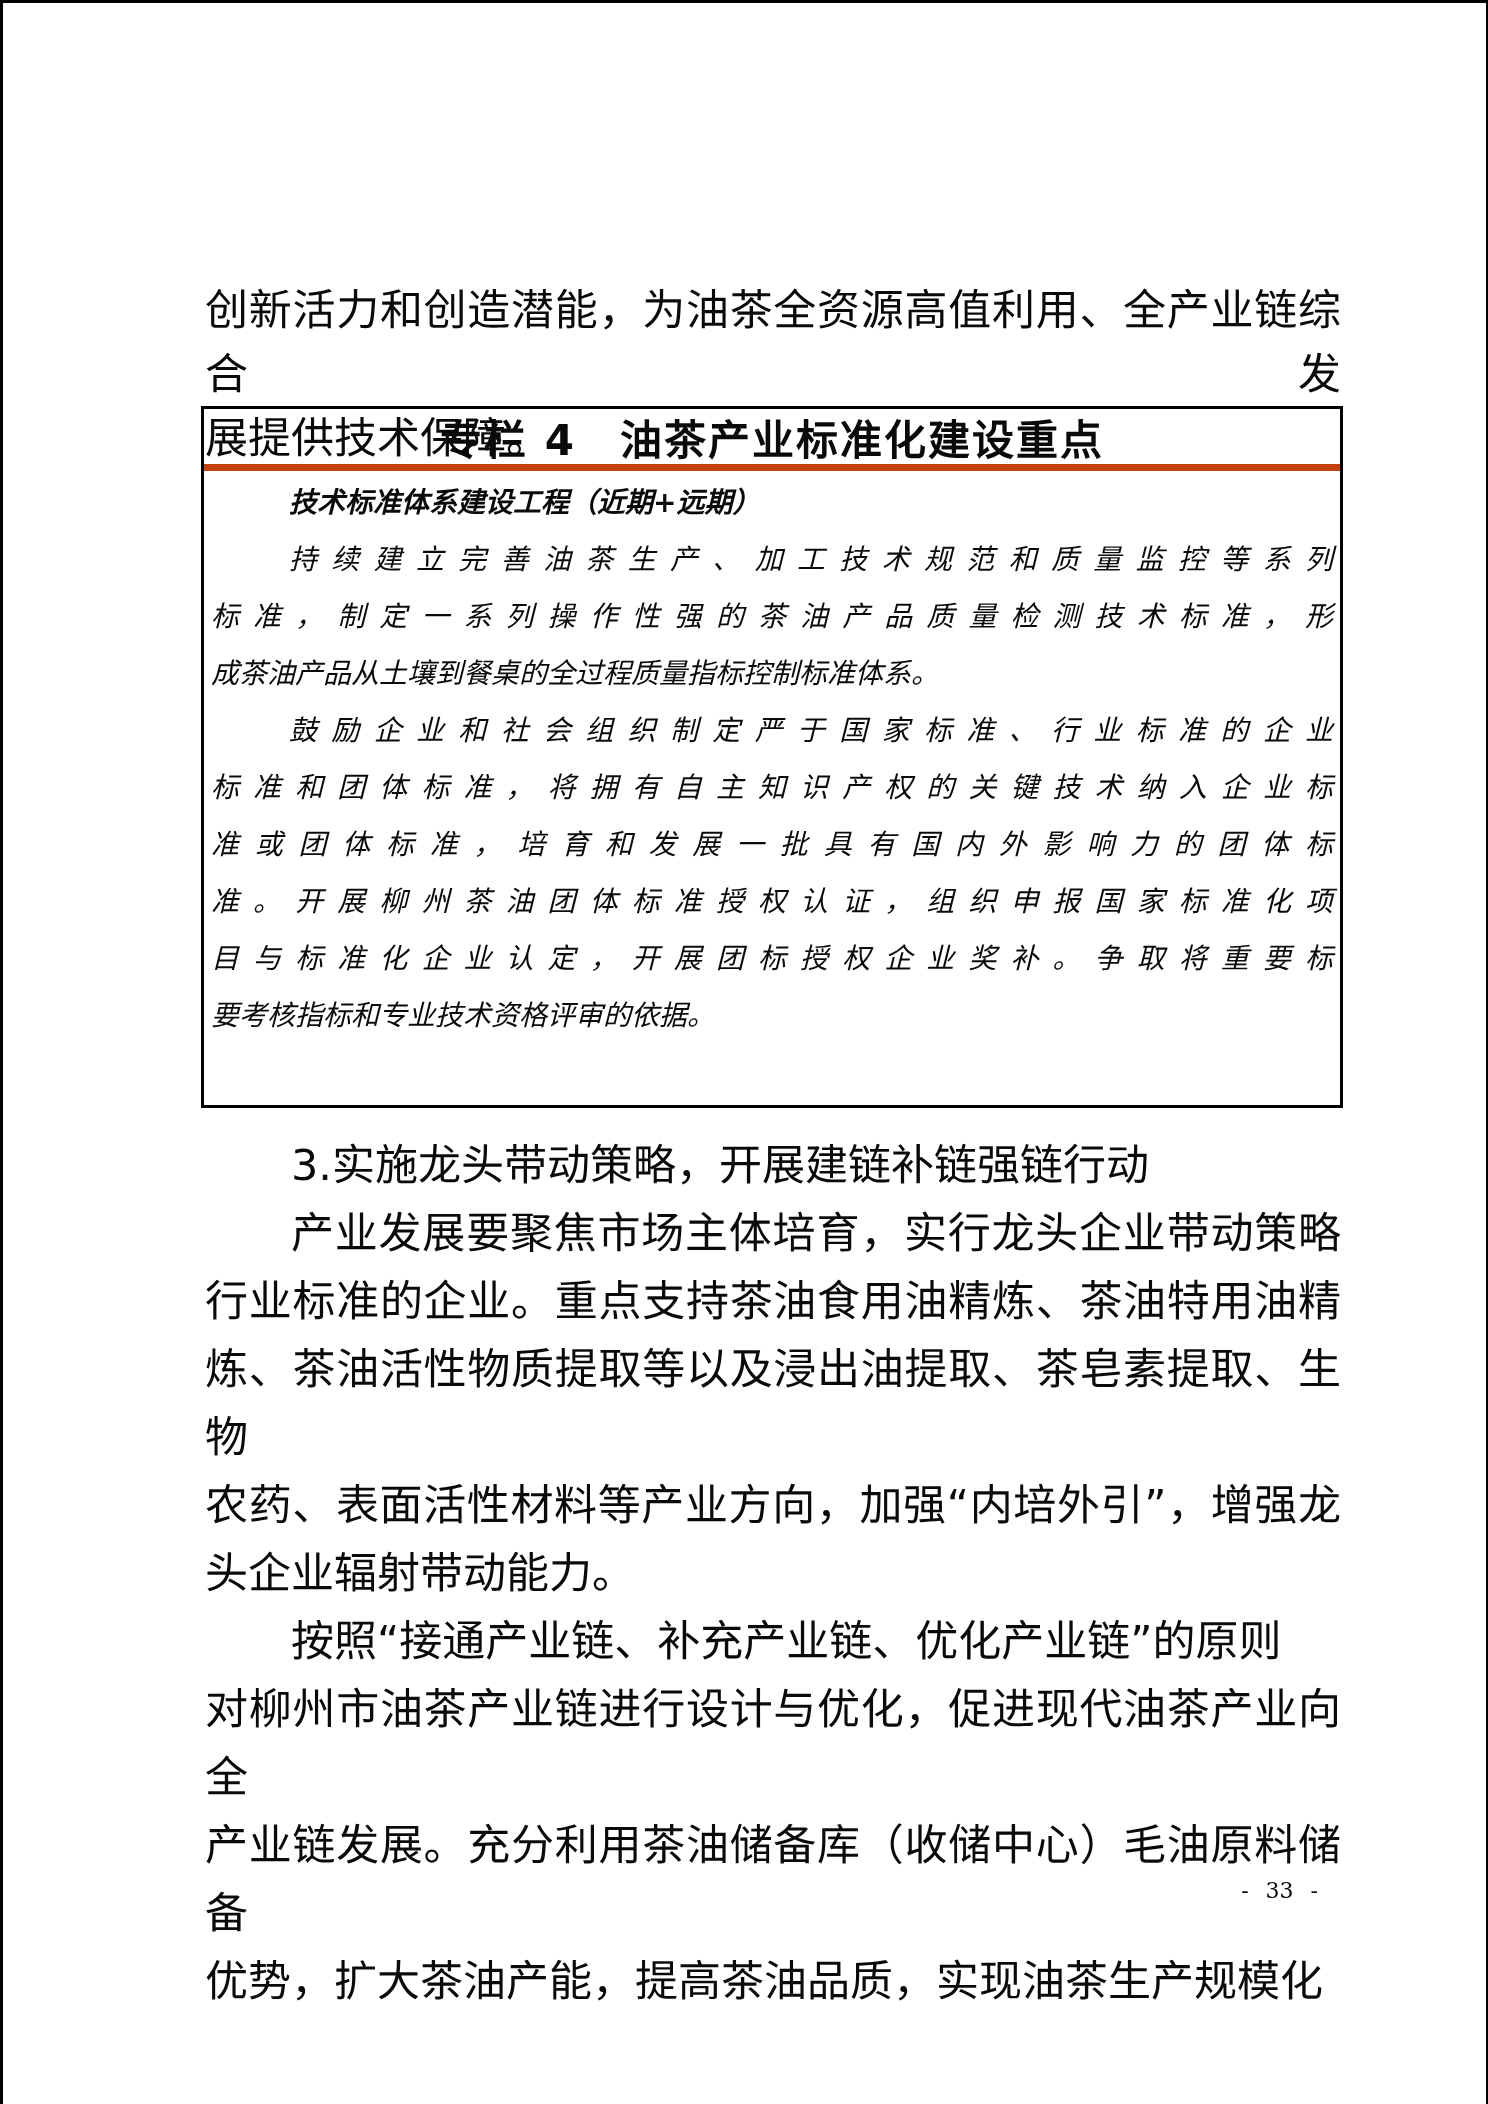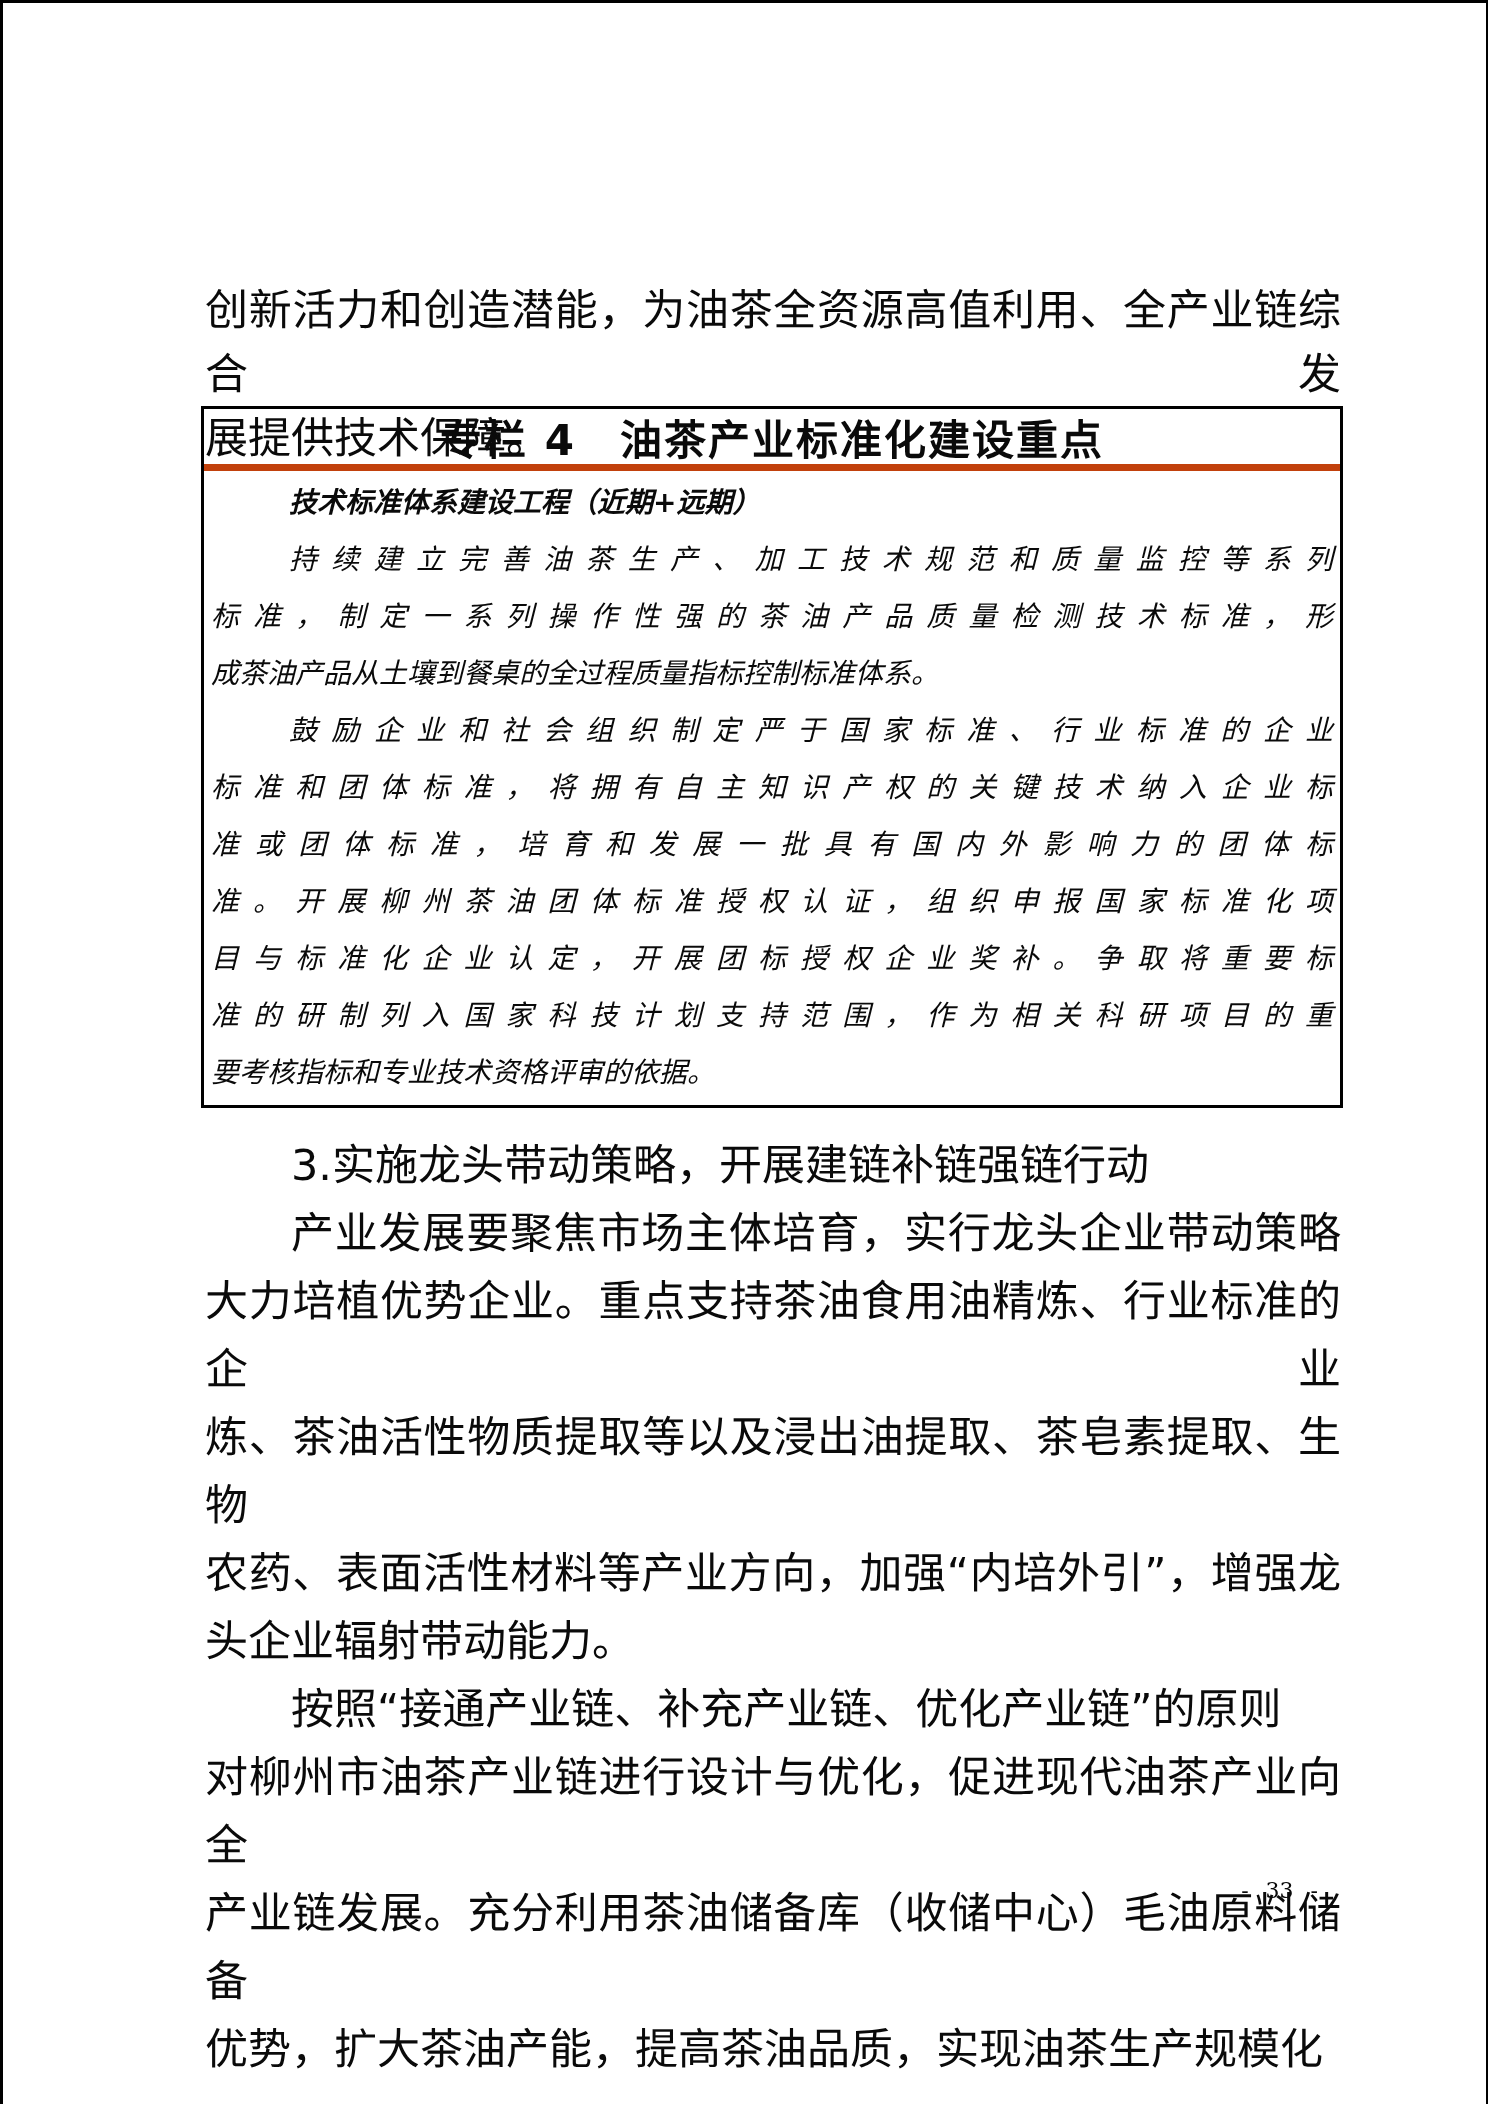--- a/index.html
+++ b/index.html
@@ -109,29 +109,28 @@
     <div class="feature-box-body">
       <div class="boxline bold indent-box">技术标准体系建设工程（近期+远期）</div>
       <div class="boxline fill indent-box">持续建立完善油茶生产、加工技术规范和质量监控等系列</div>
       <div class="boxline fill">标准，制定一系列操作性强的茶油产品质量检测技术标准，形</div>
       <div class="boxline">成茶油产品从土壤到餐桌的全过程质量指标控制标准体系。</div>
       <div class="boxline fill indent-box">鼓励企业和社会组织制定严于国家标准、行业标准的企业</div>
       <div class="boxline fill">标准和团体标准，将拥有自主知识产权的关键技术纳入企业标</div>
       <div class="boxline fill">准或团体标准，培育和发展一批具有国内外影响力的团体标</div>
       <div class="boxline fill">准。开展柳州茶油团体标准授权认证，组织申报国家标准化项</div>
       <div class="boxline fill">目与标准化企业认定，开展团标授权企业奖补。争取将重要标</div>
-      <div class="boxline fill">准的研制列入国家科技计划支持范围，作为相关科研项目的重</div>
       <div class="boxline">要考核指标和专业技术资格评审的依据。</div>
     </div>
   </div>
 
   <div class="section">
     <div class="sectionline indent-body">3.实施龙头带动策略，开展建链补链强链行动</div>
     <div class="sectionline fill indent-body">产业发展要聚焦市场主体培育，实行龙头企业带动策略</div>
-    <div class="sectionline fill">大力培植优势企业。重点支持茶油食用油精炼、行业标准的企业</div>
+    <div class="sectionline fill">行业标准的企业。重点支持茶油食用油精炼、茶油特用油精</div>
     <div class="sectionline fill">炼、茶油活性物质提取等以及浸出油提取、茶皂素提取、生物</div>
     <div class="sectionline fill">农药、表面活性材料等产业方向，加强“内培外引”，增强龙</div>
     <div class="sectionline">头企业辐射带动能力。</div>
     <div class="sectionline indent-body">按照“接通产业链、补充产业链、优化产业链”的原则</div>
     <div class="sectionline fill">对柳州市油茶产业链进行设计与优化，促进现代油茶产业向全</div>
     <div class="sectionline fill">产业链发展。充分利用茶油储备库（收储中心）毛油原料储备</div>
     <div class="sectionline">优势，扩大茶油产能，提高茶油品质，实现油茶生产规模化</div>
   </div>
 
   <div class="page-number">- 33 -</div>

